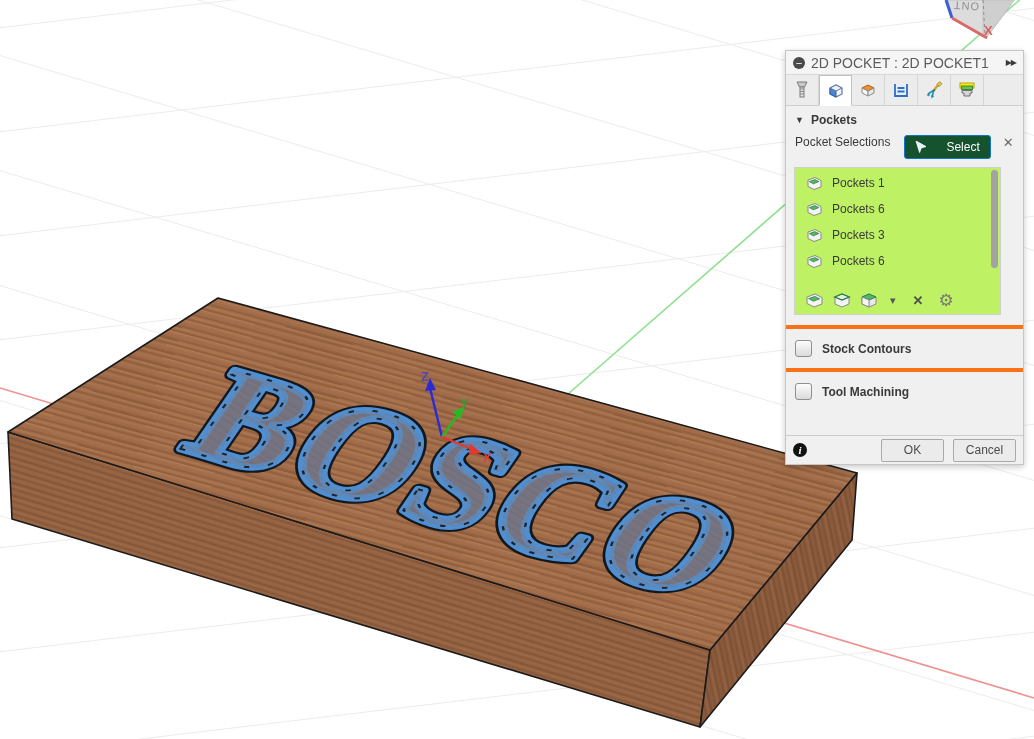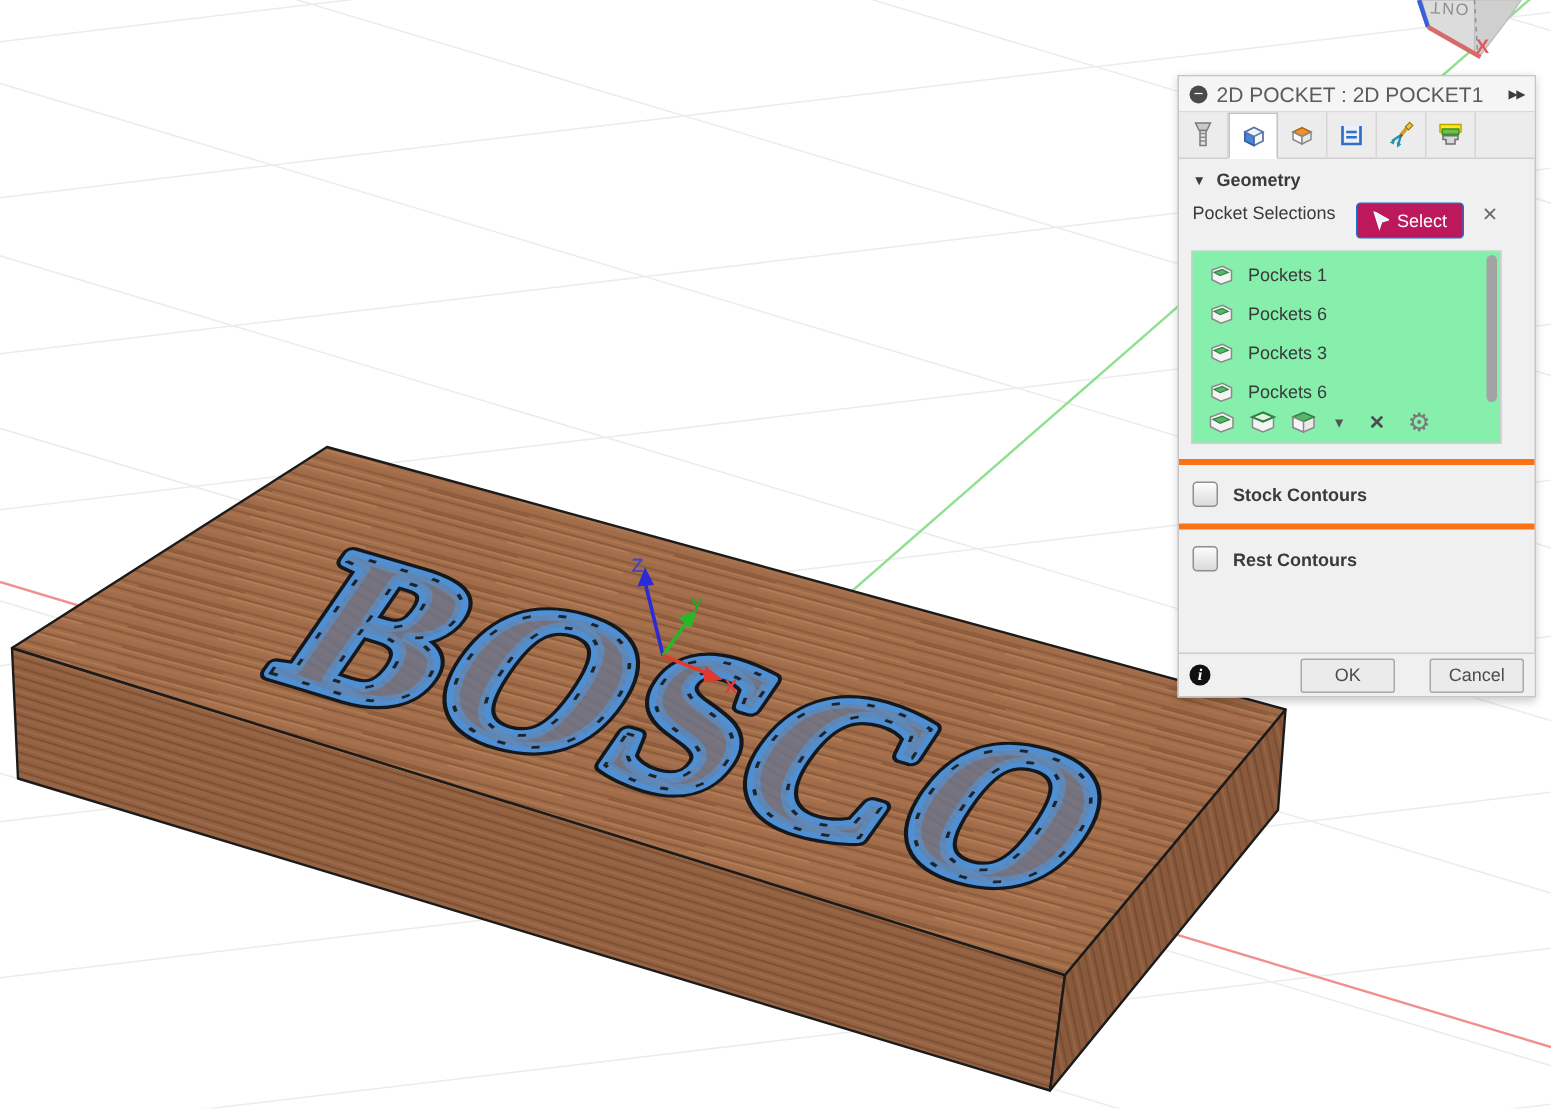--- a/index.html
+++ b/index.html
@@ -27,27 +27,27 @@
               margin-bottom:-1px;height:31px;}
   .tab svg{display:block;}
 
   .dlg-body{padding:0;}
   .sec-header{display:flex;align-items:center;height:27px;padding:0 9px;}
   .sec-caret{font-size:9px;color:#3c3c3c;margin-right:7px;}
   .sec-title{font-weight:bold;color:#3a3a3a;}
 
   .row-select{display:flex;align-items:flex-start;padding:2px 9px 8px 9px;}
   .row-select .lbl{flex:0 0 auto;margin-right:14px;color:#3a3a3a;}
-  .btn-select{display:flex;align-items:center;gap:5px;background:#be185d;color:#fff;
+  .btn-select{display:flex;align-items:center;gap:20px;background:#14532d;color:#fff;
               border:1px solid #1374cd;border-radius:3px;height:22px;padding:0 10px;
               font-size:12px;cursor:pointer;}
   .clear-x{margin-left:12px;color:#6b6b6b;font-size:13px;cursor:pointer;}
 
-  .sel-list{position:relative;margin:0 17px 10px 8px;width:207px;height:129px;
-            background:#86efac;border:1px solid #cfcfcf;box-sizing:border-box;text-align:center;}
+  .sel-list{position:relative;margin:0 17px 10px 8px;width:207px;height:148px;
+            background:#bef264;border:1px solid #cfcfcf;box-sizing:border-box;text-align:center;}
   .sel-items{position:absolute;left:0;top:2px;right:10px;}
   .sel-item{display:flex;align-items:center;height:26px;padding-left:11px;gap:9px;}
   .sel-item span{color:#3a3a3a;}
   .scrollbar{position:absolute;right:1px;top:1px;width:8px;height:110px;}
   .scroll-thumb{position:absolute;left:0;top:1px;width:7px;height:98px;background:#a3a3a3;
                 border-radius:4px;}
   .list-toolbar{position:absolute;left:0;bottom:0;right:0;height:27px;display:flex;
                 align-items:center;padding-left:10px;gap:7px;}
   .list-toolbar .caret{color:#555;font-size:11px;margin-left:4px;cursor:pointer;}
   .list-toolbar .rm{color:#4d4d4d;font-weight:bold;font-size:13px;margin-left:10px;cursor:pointer;}
@@ -61,21 +61,21 @@
 
   .dlg-footer{position:absolute;left:0;right:0;bottom:0;height:29px;display:flex;
               align-items:center;background:#f0f0f0;border-top:1px solid #cccccc;
               padding:0 7px;box-sizing:border-box;}
   .info-dot{width:14px;height:14px;border-radius:50%;background:#111;color:#fff;
             font-family:"Liberation Serif",serif;font-style:italic;font-weight:bold;
             font-size:11px;display:flex;align-items:center;justify-content:center;}
   .footer-spacer{flex:1;}
   .btn{width:61px;height:21px;background:#ebebeb;border:1px solid #a9a9a9;border-radius:2px;
        color:#4c4c4c;font-size:12px;font-family:"Liberation Sans",sans-serif;cursor:pointer;
-       margin-left:23px;display:flex;align-items:center;justify-content:center;}
+       margin-left:9px;display:flex;align-items:center;justify-content:center;}
 </style>
 </head>
 <body>
 
 <div id="stage">
 
   <svg id="viewport-svg" width="1034" height="739" viewBox="0 0 1034 739">
     <defs>
       <pattern id="grainTop" width="170" height="14" patternUnits="userSpaceOnUse" patternTransform="rotate(15)">
         <rect width="170" height="14" fill="#a06c49"></rect>
@@ -212,21 +212,21 @@
           <rect x="4.5" y="6" width="11" height="3.5" fill="#6cbf4e" stroke="#3f8f28" stroke-width="1"></rect>
           <path d="M7 16 v-3 h-2 v-2.5 h10 V13 h-2 v3 Z" fill="#d7d7d7" stroke="#6f6f6f" stroke-width="1"></path>
         </svg>
       </div>
     </div>
 
     <div class="dlg-body">
 
       <div class="sec-header">
         <span class="sec-caret">▼</span>
-        <span class="sec-title">Geometry</span>
+        <span class="sec-title">Pockets</span>
       </div>
 
       <div class="row-select">
         <span class="lbl">Pocket Selections</span>
         <div class="btn-select">
           <svg width="11" height="13" viewBox="0 0 11 13">
             <polygon points="1,0 4.6,11.5 6.2,6.9 11,5.6" fill="#eaf2fc" stroke="#ffffff" stroke-width="0.8"></polygon>
           </svg>
           <span>Select</span>
         </div>
@@ -288,21 +288,21 @@
           <span class="gear">⚙</span>
         </div>
       </div>
 
       <div class="check-row">
         <div class="checkbox"></div>
         <span class="lbl">Stock Contours</span>
       </div>
       <div class="check-row">
         <div class="checkbox"></div>
-        <span class="lbl">Rest Contours</span>
+        <span class="lbl">Tool Machining</span>
       </div>
     </div>
 
     <div class="dlg-footer">
       <div class="info-dot">i</div>
       <div class="footer-spacer"></div>
       <div class="btn">OK</div>
       <div class="btn">Cancel</div>
     </div>
   </div>

